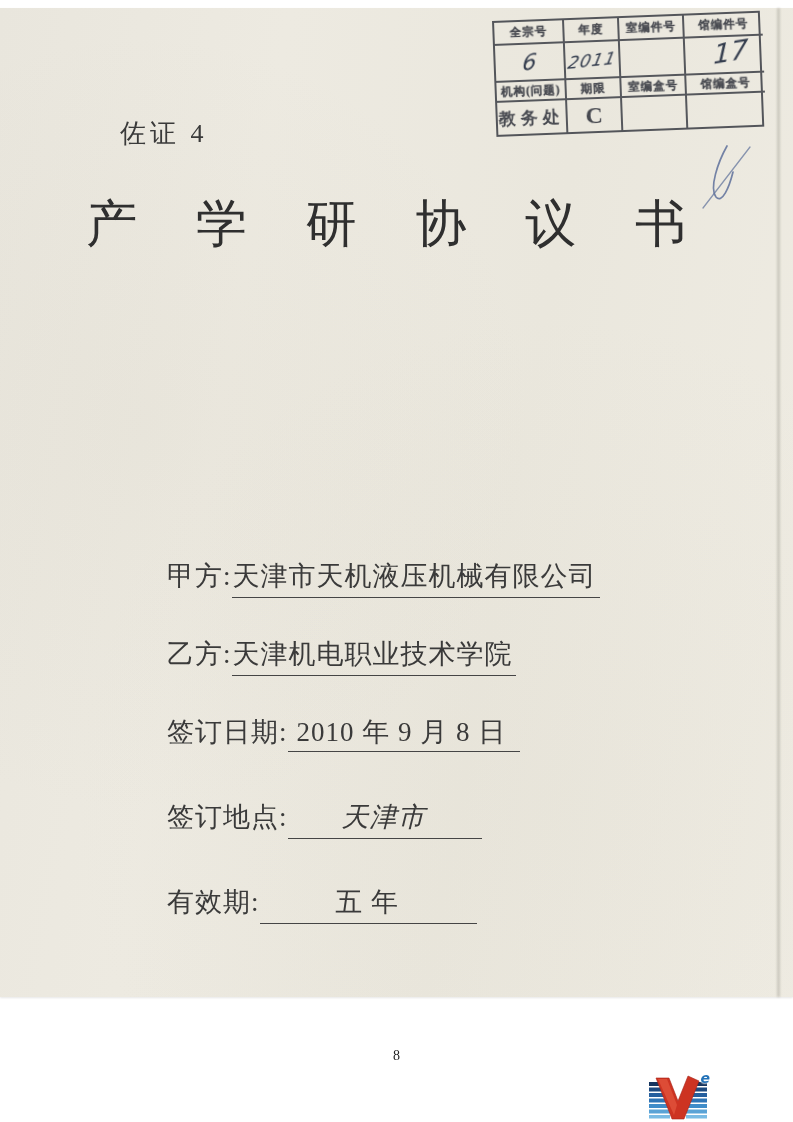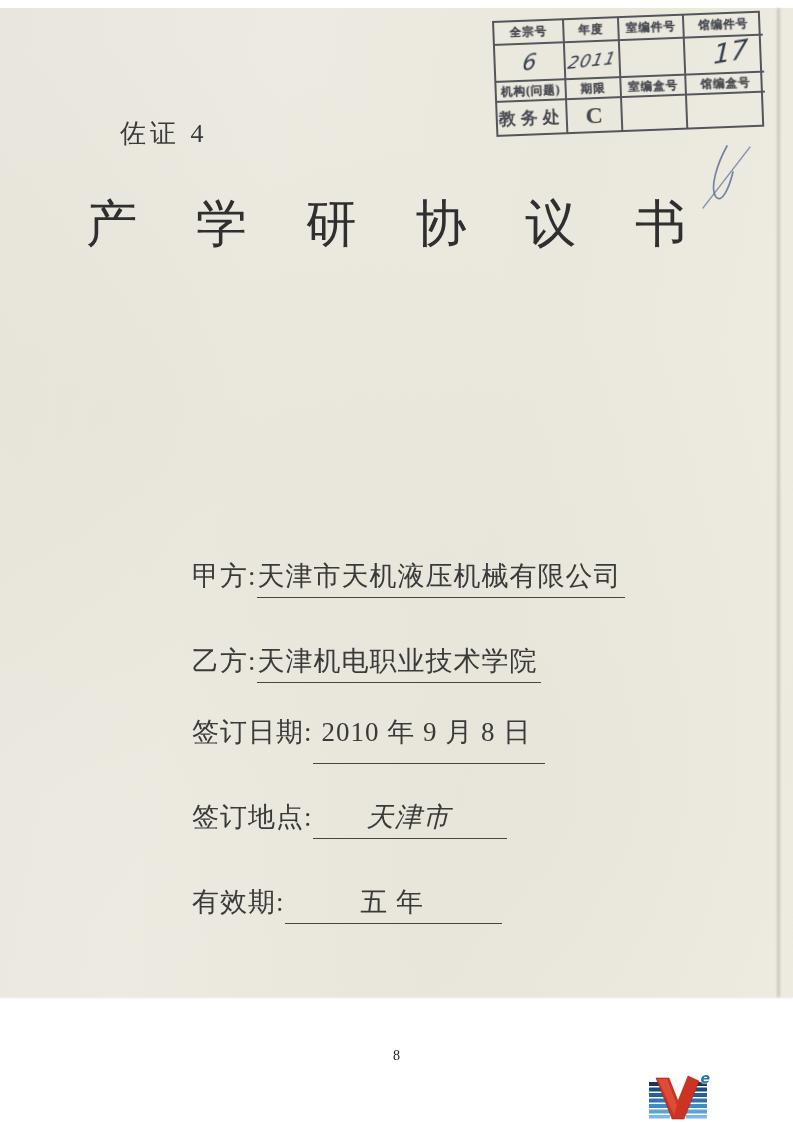--- a/index.html
+++ b/index.html
@@ -27,32 +27,32 @@
     font-size:26px;color:#3a3a3a;letter-spacing:4px;margin-top:16px;
   }
   
   .doc-title{
     position:absolute;left:0;top:190px;width:772px;
     text-align:center;font-size:51px;color:#2f2f2f;
     letter-spacing:23px;text-indent:23px;font-weight:500;
   }
   
   .fields{position:absolute;left:167px;top:558px;width:480px;}
-  .frow{position:absolute;left:0;white-space:nowrap;font-size:27px;color:#3a3a3a;margin-left:25px;}
+  .frow{position:absolute;left:0;white-space:nowrap;font-size:27px;color:#3a3a3a;}
   .frow .lbl{letter-spacing:1px;}
   .frow .val{
     border-bottom:1.6px solid #454545;padding:0 3px 3px 1px;
     letter-spacing:1px;display:inline-block;
   }
   .frow-0{top:0;}
-  .frow-1{top:85px;}
+  .frow-1{top:78px;}
   .frow-2{top:156px;}
   .frow-3{top:241px;}
   .frow-4{top:326px;font-family:Liberation Serif, serif;}
-  .frow-2 .val{padding:0 14px 13px 9px;font-family:Liberation Serif, serif;}
+  .frow-2 .val{padding:0 14px 1px 9px;font-family:Liberation Serif, serif;}
   .frow-3 .val{min-width:190px;text-align:center;font-style:italic;}
   .frow-4 .val{min-width:213px;text-align:center;}
   
   .stamp{
     position:absolute;left:492px;top:21px;width:268px;
     transform:rotate(-2.2deg);transform-origin:0 0;
     color:#474950;filter:blur(.35px);
   }
   .stamp-grid{
     display:grid;grid-template-columns:70px 55px 65px 78px;

